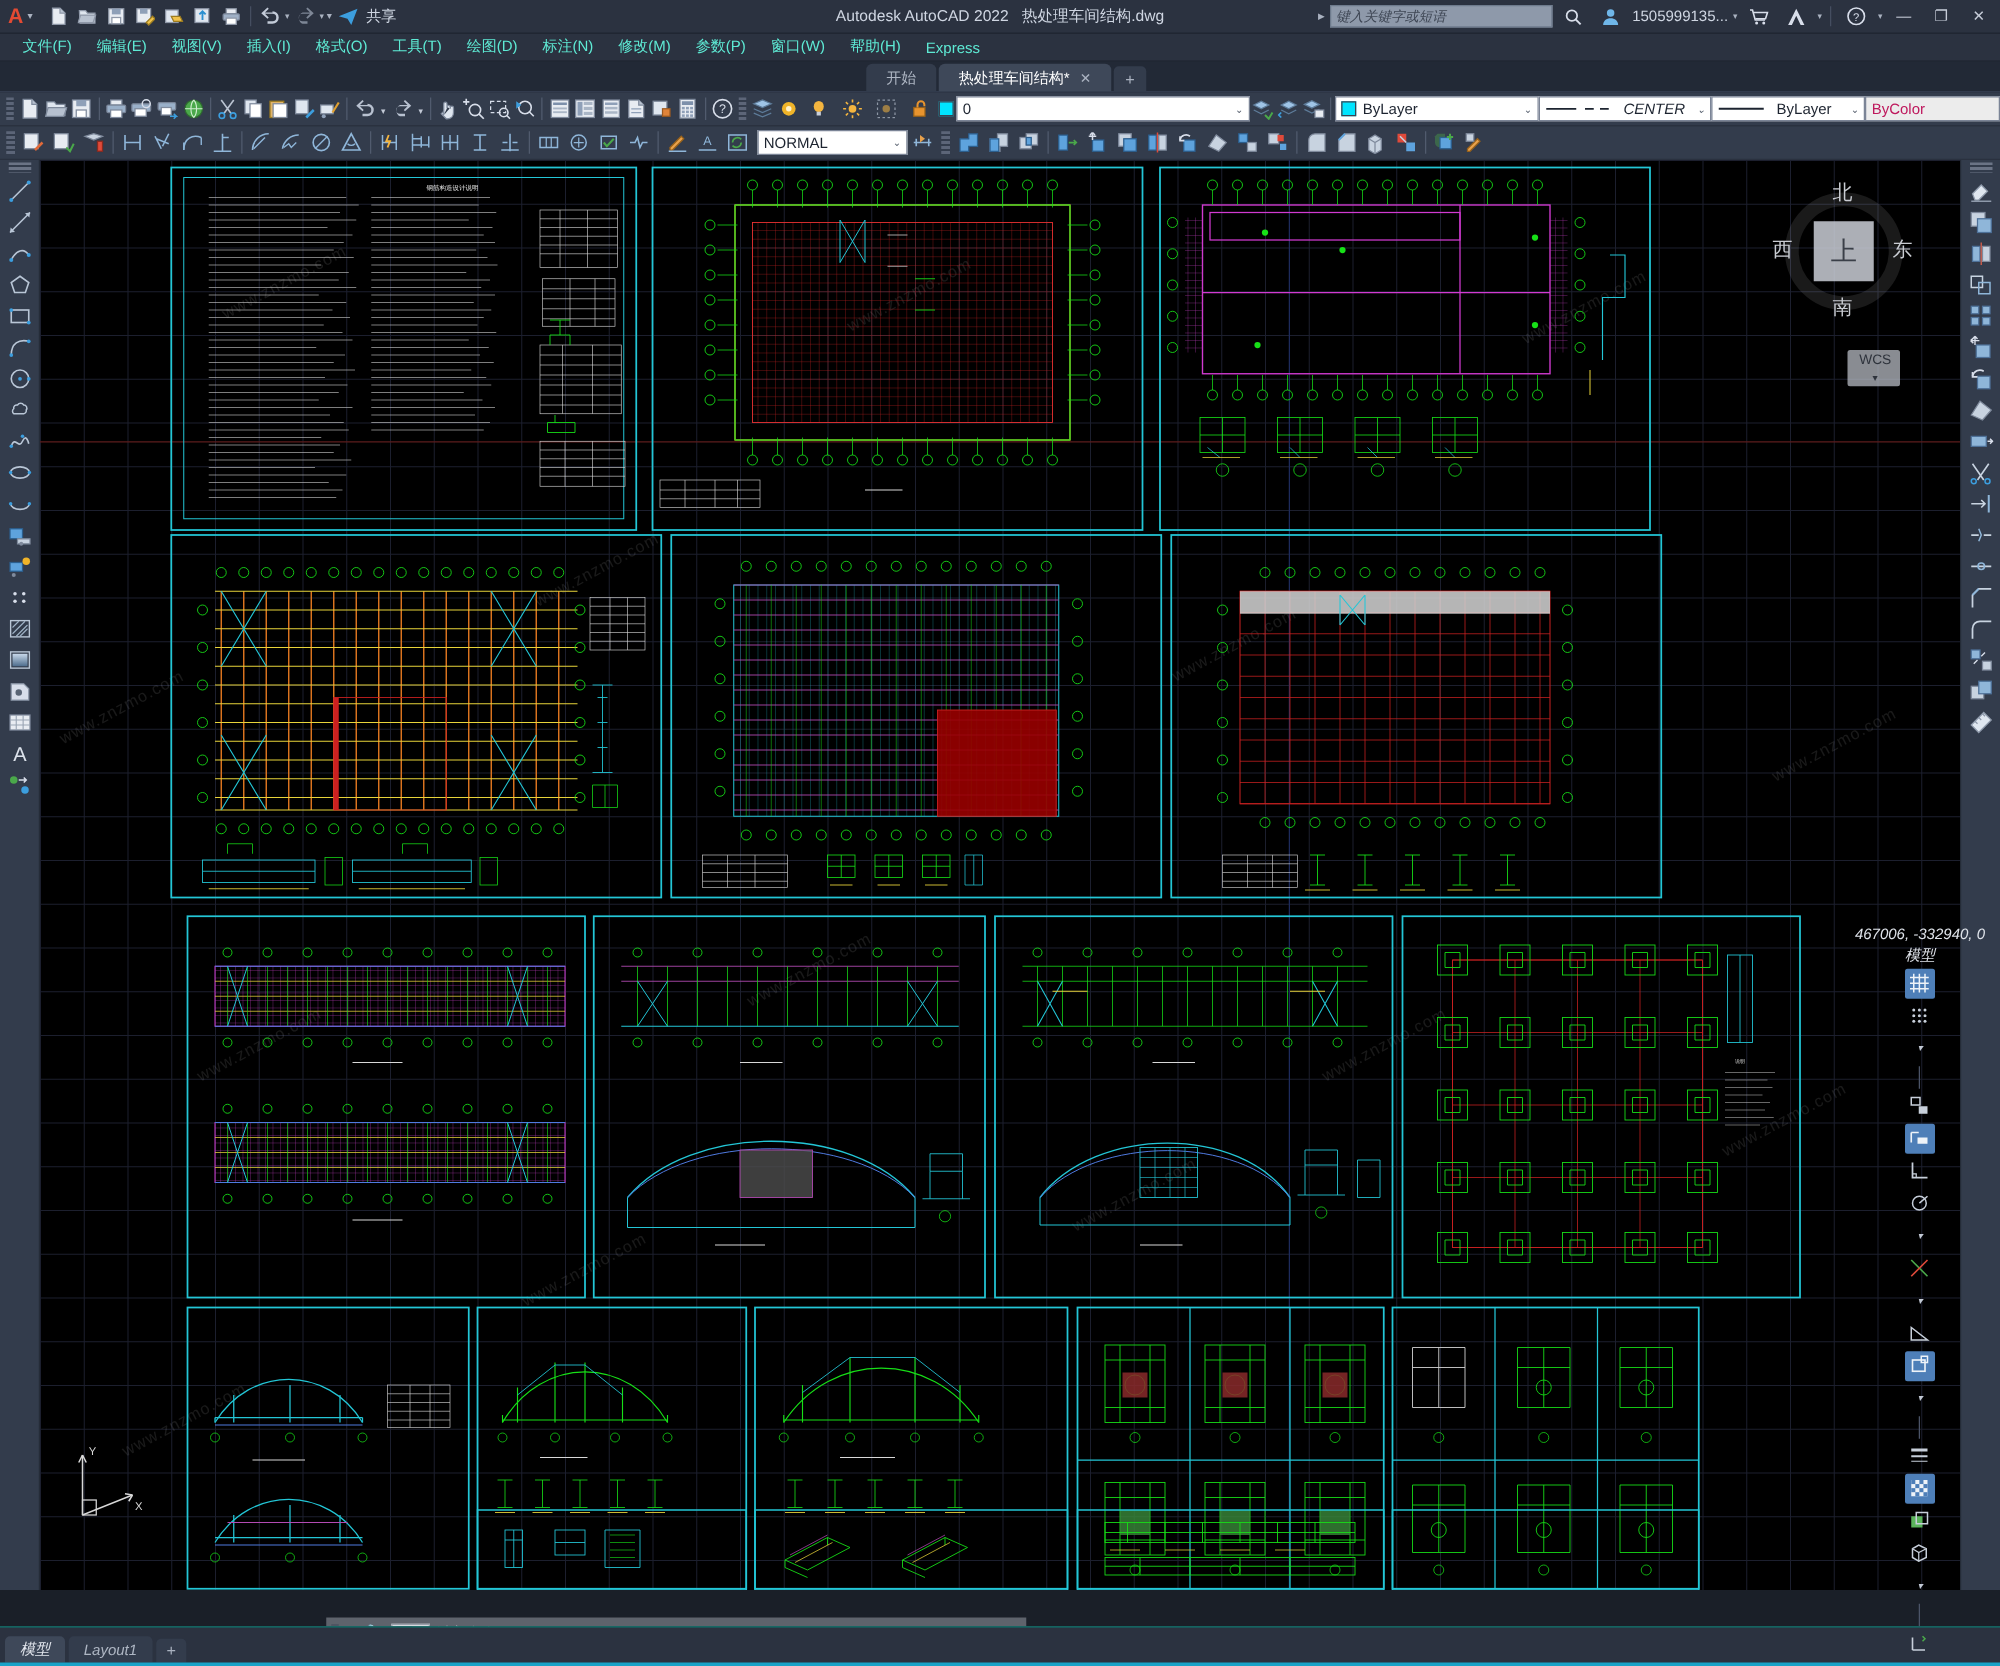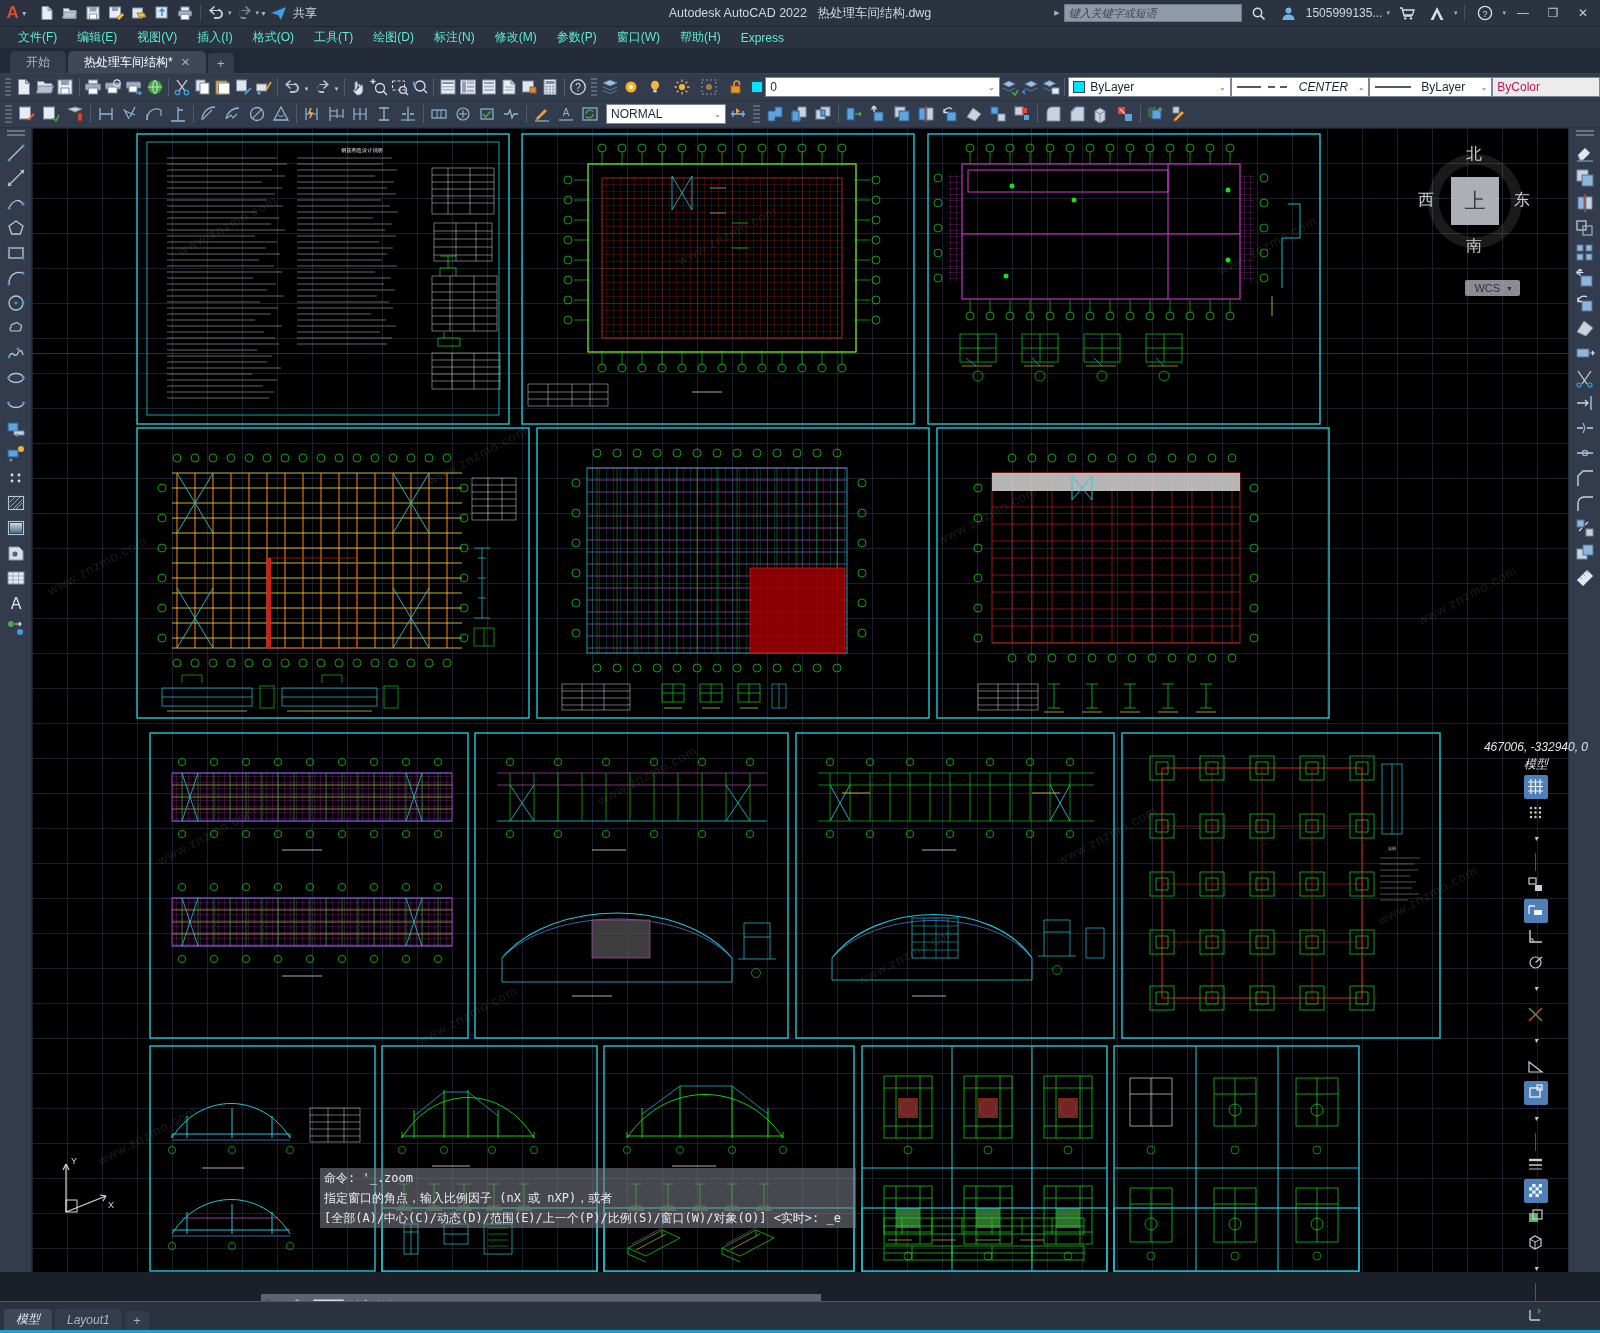--- a/index.html
+++ b/index.html
@@ -43,21 +43,21 @@
     color:#c6ccd8; font-size:12px; }
   
   .menubar{
     height:22px; background:#2b3240; display:flex; align-items:center;
     padding-left:8px; gap:0px; border-bottom:1px solid #232936;
   }
   .menuitem{ padding:2px 10px; font-size:12px; color:#5eead4; }
   
   .tabstrip{
     height:25px; background:#20263180; background:#222936; display:flex; align-items:flex-end;
-    padding-left:10px; gap:2px; border-bottom:1px solid #394155;
+    padding-left:10px; gap:2px; border-bottom:1px solid #394155;justify-content:center;
   }
   .tab{
     height:22px; padding:0 16px; display:flex; align-items:center; gap:8px;
     background:#333c4c; color:#aeb6c3; font-size:12px;
     border-radius:5px 5px 0 0;
   }
   .tab.active{ background:#3e4859; color:#ffffff; }
   .tab .x{ font-size:11px; color:#aab2c0; }
   .tabplus{
     height:20px; width:26px; display:flex; align-items:center; justify-content:center;
@@ -126,21 +126,21 @@
     position:absolute; left:41px; top:41px; width:48px; height:48px;
     background:rgba(210,214,222,0.82); display:flex; align-items:center; justify-content:center;
     color:#3a3f48; font-size:21px;
   }
   .compass .lbl{ position:absolute; color:#c9ccd2; font-size:16px; }
   .cn{ left:56px; top:8px; } .cs{ left:56px; top:100px; }
   .cw{ left:8px; top:54px; }  .ce{ left:104px; top:54px; }
   .wcs{
     position:absolute; right:48px; top:152px; background:rgba(190,194,202,0.72);
     color:#2e333c; font-size:11px; padding:2px 7px 2px 9px; border-radius:2px;
-    display:flex; align-items:center; gap:6px;
+    display:flex; align-items:center; gap:6px;flex-direction:column;
   }
   
   .wm{
     position:absolute; color:rgba(255,255,255,0.10); font-size:13px;
     transform:rotate(-28deg); white-space:nowrap; pointer-events:none; letter-spacing:1px;
   }
   .bigwm{
     position:absolute; right:26px; bottom:44px; text-align:right; pointer-events:none;
   }
   .bigwm .zm{ color:#f2f3f5; font-size:44px; font-weight:bold; letter-spacing:7px; }
@@ -2093,25 +2093,20 @@
     <div class="lbl cs">南</div>
     <div class="lbl cw">西</div>
     <div class="lbl ce">东</div>
   </div>
   <div class="wcs">
     <span>WCS</span>
     <span style="font-size:7px;">▼</span>
   </div>
 
 
-  <div class="cmdoverlay">
-    <div class="cmdline">命令: '_.zoom</div>
-    <div class="cmdline">指定窗口的角点，输入比例因子 (nX 或 nXP)，或者</div>
-    <div class="cmdline">[全部(A)/中心(C)/动态(D)/范围(E)/上一个(P)/比例(S)/窗口(W)/对象(O)] &lt;实时&gt;: _e</div>
-  </div>
 </div>
 
 <div class="cmdinput">
   <div class="g"></div>
   <span style="font-size:13px;color:#e2e5ea;">✕</span>
   <span style="font-size:13px;color:#e2e5ea;">🔧</span>
   <span style="display:inline-flex;align-items:center;gap:3px;background:#d6d9de;border:1px solid #9aa0aa;padding:1px 3px;">
     <svg width="13" height="11" viewBox="0 0 13 11">
         <rect x="0.5" y="0.5" width="12" height="10" fill="#fff" stroke="#5e6773"></rect>
         <path d="M2.5 3l2 2-2 2M6 8h4" stroke="#2b313a" stroke-width="1" fill="none"></path>

